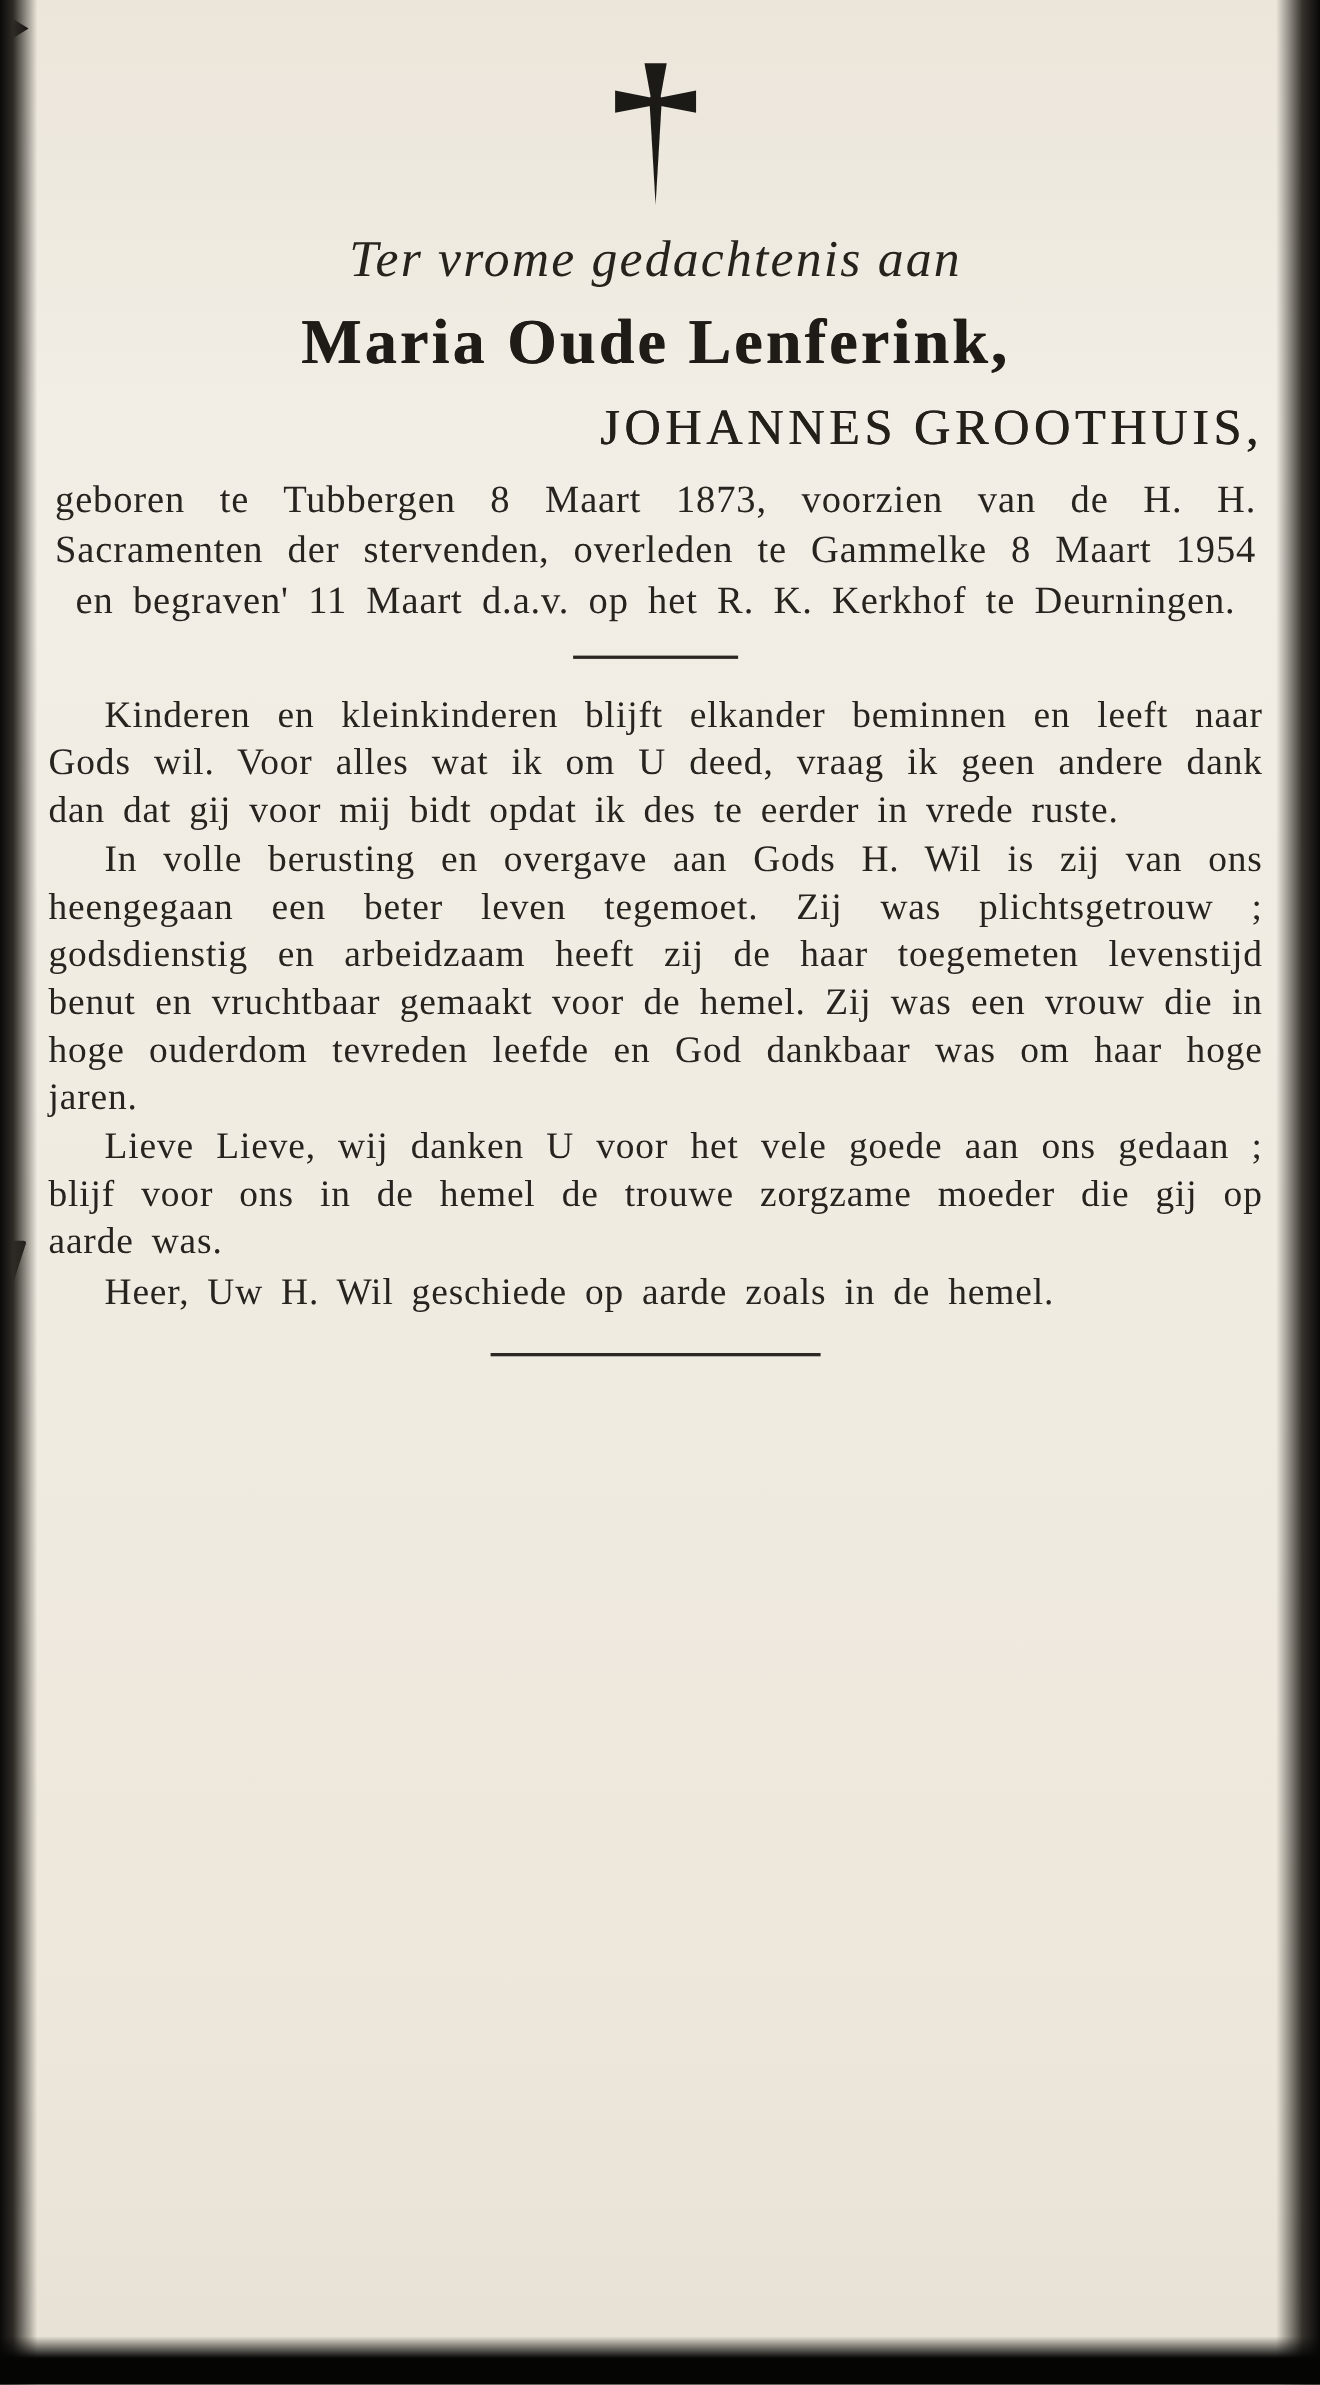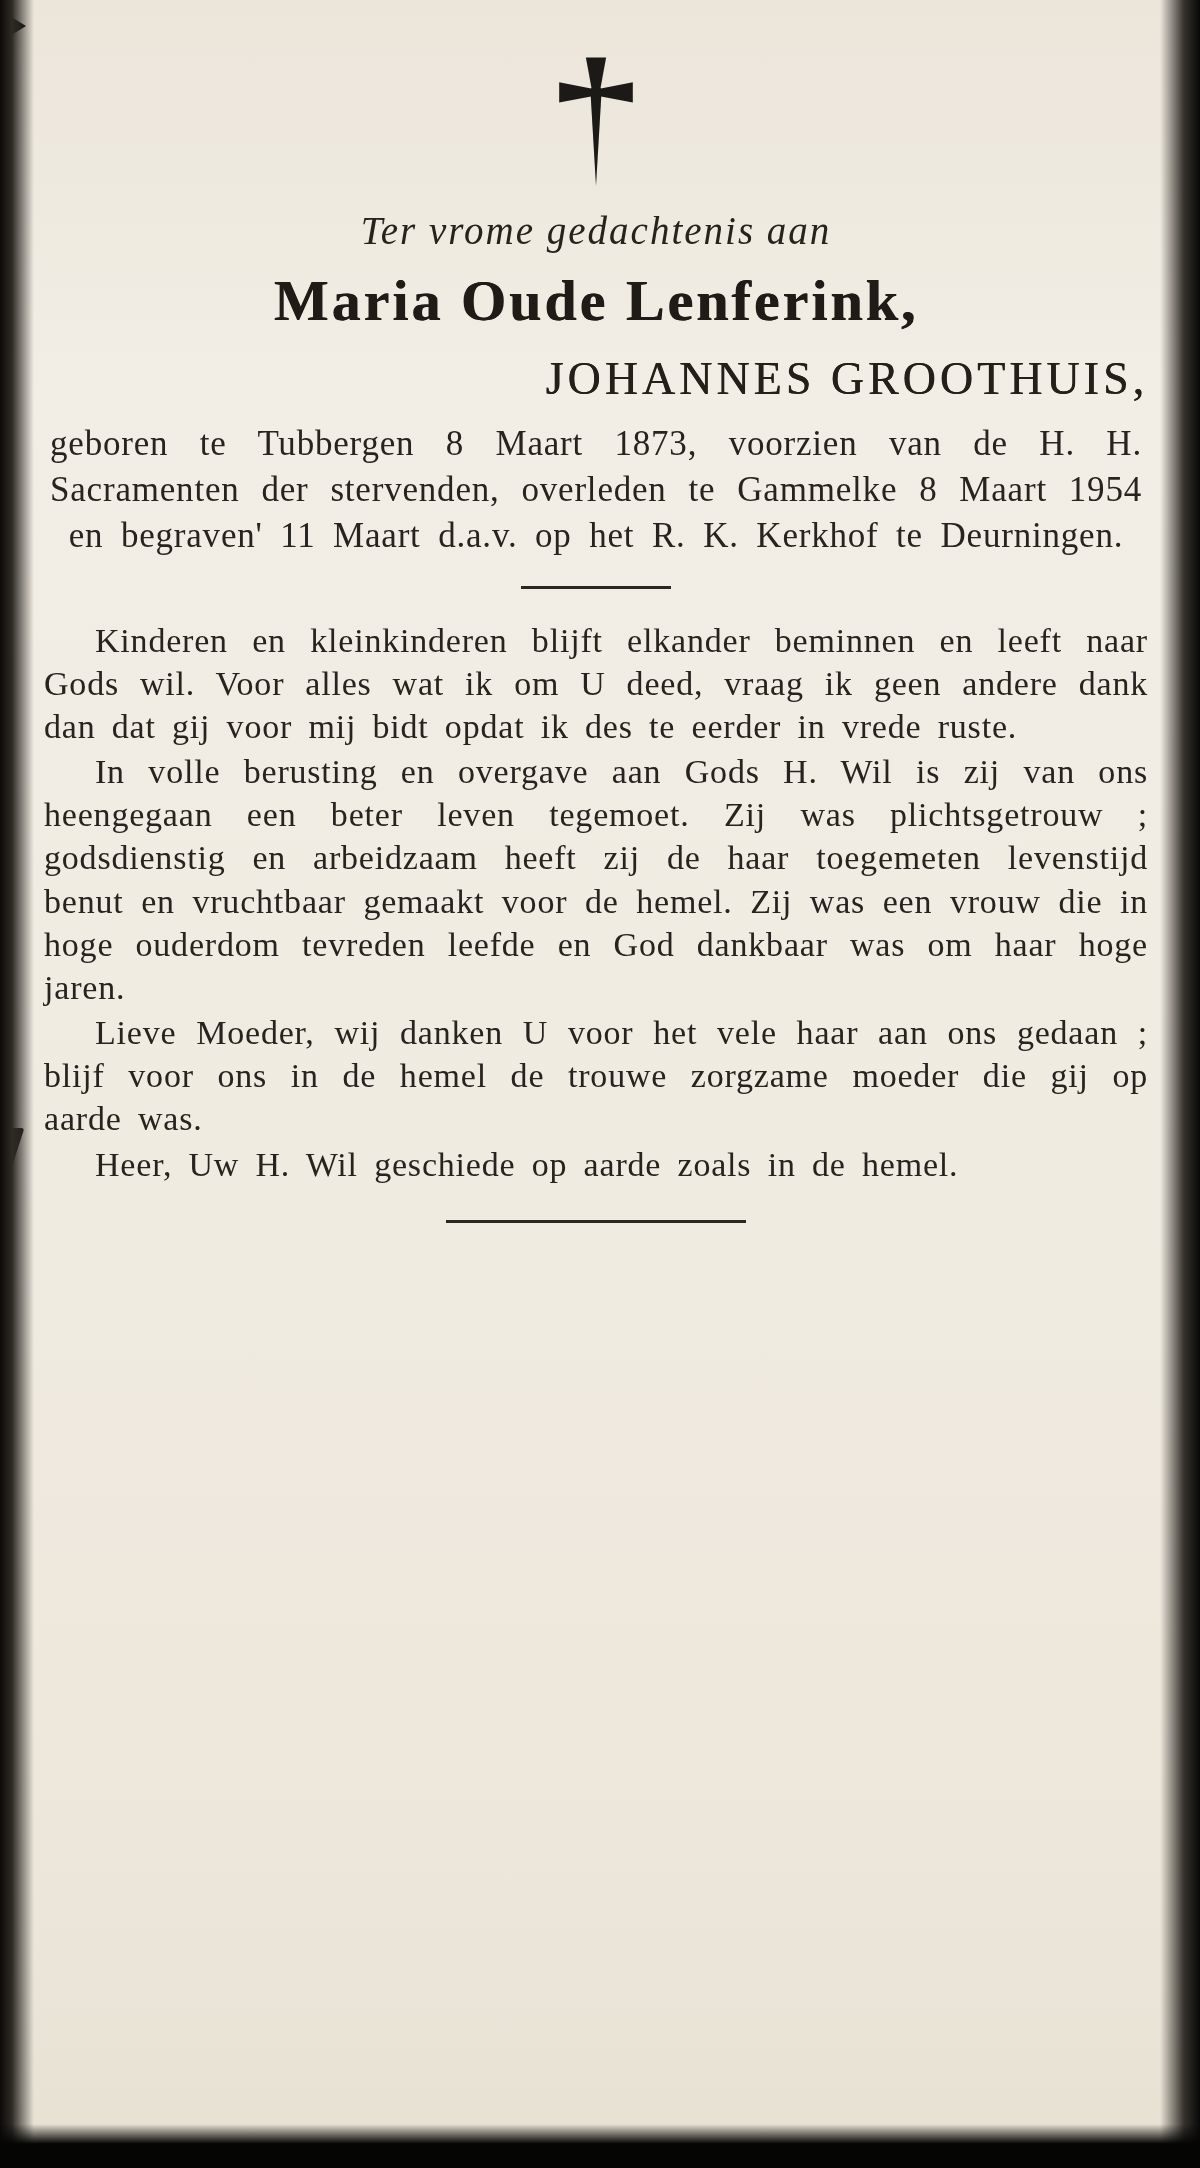--- a/index.html
+++ b/index.html
@@ -23,21 +23,21 @@
     border-top:16px solid transparent;border-bottom:16px solid transparent;border-left:26px solid #0d0c0b;}
   .scuff-left{position:absolute;left:0;top:1128px;width:14px;height:64px;
     background:#1d1b18;transform:skewX(-18deg);border-radius:3px;}
 
   .content{position:relative;padding:46px 52px 0 44px;}
 
   .cross{width:100%;text-align:center;margin:6px 0 10px 0;}
   .cross svg{display:inline-block;}
 
   .intro{
-    text-align:center;font-style:italic;font-size:39px;letter-spacing:2px;
+    text-align:center;font-style:italic;font-size:47px;letter-spacing:2px;
     color:#26221c;margin:14px 0 10px 0;
   }
   .name{
     text-align:center;font-size:58px;font-weight:bold;letter-spacing:3px;
     margin:14px 0 6px 0;color:#1f1b16;
     text-shadow:0.6px 0 0 #1f1b16;
   }
   .relation{text-align:center;font-size:34px;letter-spacing:1px;margin:12px 0 8px 0;}
   .spouse{
     text-align:right;font-size:46px;letter-spacing:4px;margin:18px 0 16px 0;color:#232019;
@@ -94,21 +94,21 @@
 
     <div class="spouse">JOHANNES GROOTHUIS,</div>
 
     <div class="life">geboren te Tubbergen 8 Maart 1873, voorzien van de H. H. Sacramenten der stervenden, overleden te Gammelke 8 Maart 1954 en begraven' 11 Maart d.a.v. op het R. K. Kerkhof te Deurningen.</div>
 
     <div class="rule rule-short"></div>
 
     <div class="bodytext">
       <p>Kinderen en kleinkinderen blijft elkander beminnen en leeft naar Gods wil. Voor alles wat ik om U deed, vraag ik geen andere dank dan dat gij voor mij bidt opdat ik des te eerder in vrede ruste.</p>
       <p>In volle berusting en overgave aan Gods H. Wil is zij van ons heengegaan een beter leven tegemoet. Zij was plichtsgetrouw ; godsdienstig en arbeidzaam heeft zij de haar toegemeten levenstijd benut en vruchtbaar gemaakt voor de hemel. Zij was een vrouw die in hoge ouderdom tevreden leefde en God dankbaar was om haar hoge jaren.</p>
-      <p>Lieve Moeder, wij danken U voor het vele haar aan ons gedaan ; blijf voor ons in de hemel de trouwe zorgzame moeder die gij op aarde was.</p>
+      <p>Lieve Lieve, wij danken U voor het vele goede aan ons gedaan ; blijf voor ons in de hemel de trouwe zorgzame moeder die gij op aarde was.</p>
       <p>Heer, Uw H. Wil geschiede op aarde zoals in de hemel.</p>
     </div>
 
 
     <div class="rule rule-long"></div>
 
 
   </div>
 
   <div class="scuff-left"></div>

